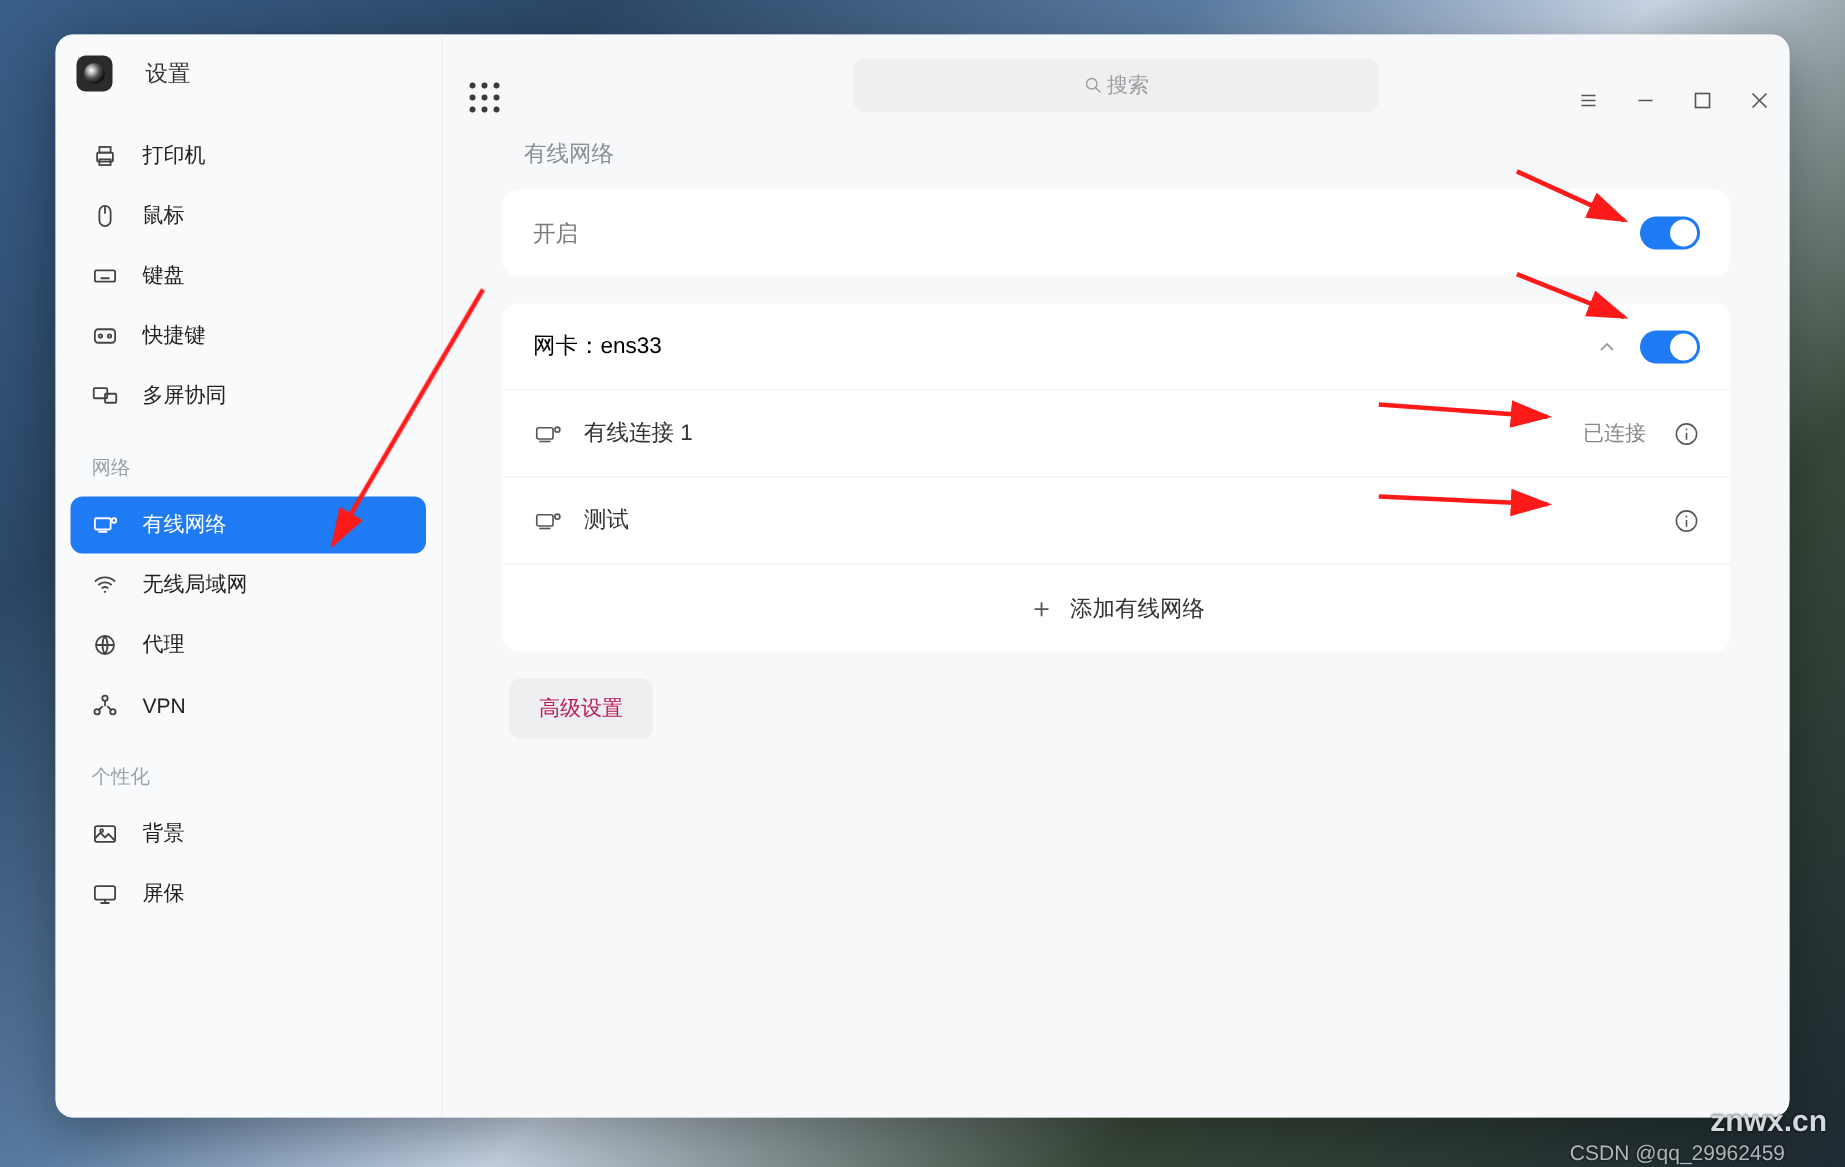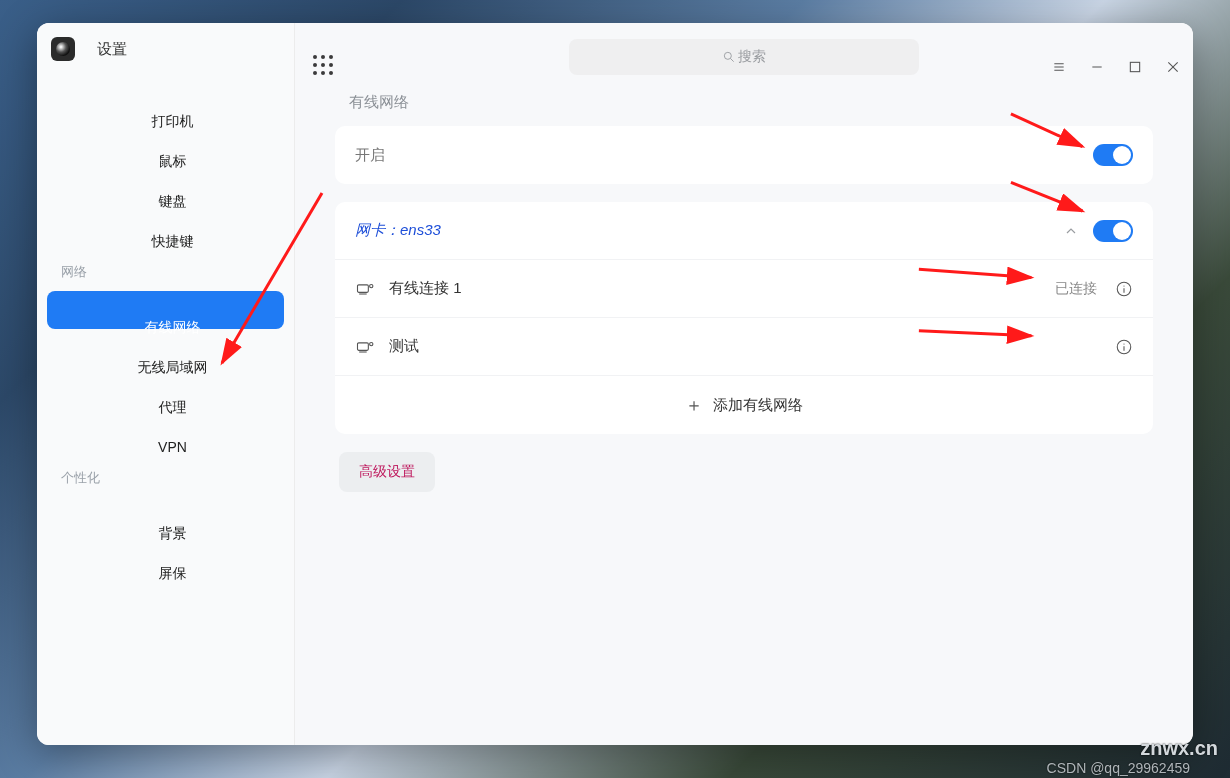--- a/index.html
+++ b/index.html
@@ -17,21 +17,21 @@
     background:#fff; border-radius:12px; box-shadow:0 10px 40px rgba(0,0,0,.35);
     display:flex; overflow:hidden;
   }
   
   .sidebar { width:258px; height:100%; background:#f9fafb; border-right:1px solid #ececec; display:flex; flex-direction:column; }
   .sb-header { display:flex; align-items:center; gap:22px; padding:14px 8px 22px 14px; }
   .app-icon { width:24px; height:24px; border-radius:6px; background:#2b2b2b; display:flex; align-items:center; justify-content:center; }
   .app-icon .lens { width:14px; height:14px; border-radius:50%; background:radial-gradient(circle at 35% 35%, #efefef 6%, #555 40%, #111 70%); }
   .sb-title { font-size:15px; color:#333; font-weight:500; }
   .sb-list { flex:1; overflow:auto; padding:0 10px 10px 10px; }
-  .sb-item { display:flex; align-items:center; gap:28px; height:38px; padding-left:14px; border-radius:8px; color:#222; font-size:14px; cursor:pointer; margin:2px 0;flex-direction:column; }
+  .sb-item { display:flex; align-items:center; gap:16px; height:38px; padding-left:14px; border-radius:8px; color:#222; font-size:14px; cursor:pointer; margin:2px 0; }
   .sb-item.active { background:#1f7bf4; color:#fff; }
   .sb-item.active .icon { color:#fff; stroke:#fff; }
   .sb-group { font-size:13px; color:#9aa1a9; padding:18px 6px 8px 14px; }
   .icon { width:18px; height:18px; stroke:#444; fill:none; stroke-width:1.6; color:#444; }
   .sb-item.active .icon { stroke:#fff; }
 
   
   .main { flex:1; display:flex; flex-direction:column; background:#f7f8fa; }
   .titlebar { height:52px; display:flex; align-items:flex-end; padding:0 12px; position:relative; }
   .apps-btn { width:20px; height:20px; display:grid; grid-template-columns:repeat(3,4px); grid-template-rows:repeat(3,4px); gap:4px; margin-left:6px; cursor:pointer;}
@@ -39,21 +39,21 @@
   .searchbox { position:absolute; left:50%; transform:translateX(-50%); width:350px; height:36px; background:#efeff0; border-radius:8px; display:flex; align-items:center; justify-content:center; color:#9a9da1; font-size:14px; gap:2px; }
   .winctrl { margin-left:auto; display:flex; gap:22px; align-items:center; }
   .winctrl .wc { width:16px; height:16px; stroke:#555; stroke-width:1.6; fill:none; cursor:pointer; }
 
   .content { flex:1; padding:10px 40px 20px 40px; overflow:auto; position:relative; }
   .section-title { color:#8b9096; font-size:15px; padding:8px 14px 14px 14px; }
   .card { background:#fff; border-radius:10px; margin-bottom:18px; }
   .row { display:flex; align-items:center; padding:0 20px; height:58px; color:#333; font-size:15px; border-bottom:1px solid #f1f2f4;justify-content:space-between; }
   .row:last-child { border-bottom:none; }
   .row .label { color:#777; }
-  .row.head { color:#1d4ed8;font-style:italic; }
+  .row.head { color:#000000; }
   .row .spacer { flex:1; }
   .toggle { width:40px; height:22px; border-radius:11px; background:#1f7bf4; position:relative; cursor:pointer; }
   .toggle .knob { position:absolute; right:2px; top:2px; width:18px; height:18px; background:#fff; border-radius:50%; }
   .chev { width:16px; height:16px; stroke:#9a9da1; stroke-width:1.8; fill:none; margin-right:14px; }
   .conn-icon { width:20px; height:20px; stroke:#555; stroke-width:1.3; fill:none; margin-right:14px; }
   .info-icon { width:18px; height:18px; stroke:#555; stroke-width:1.4; fill:none; margin-left:18px; cursor:pointer; }
   .status { color:#888; font-size:14px; }
   .add-row { justify-content:center; gap:10px; cursor:pointer; color:#333; }
   .plus { font-size:18px; color:#555; }
   .adv-btn { display:inline-flex; align-items:center; justify-content:center; height:40px; padding:0 20px; background:#eceef0; border-radius:8px; color:#be185d; font-size:14px; cursor:pointer; margin-left:4px; }
@@ -103,20 +103,27 @@
             </svg>
           <span>键盘</span>
         </div>
         <div class="sb-item">
           <svg class="icon" viewBox="0 0 24 24">
               <rect x="3" y="6" width="18" height="12" rx="3"></rect>
               <circle cx="8" cy="12" r="1.5"></circle>
               <circle cx="16" cy="12" r="1.5"></circle>
             </svg>
           <span>快捷键</span>
+        </div>
+        <div class="sb-item">
+          <svg class="icon" viewBox="0 0 24 24">
+              <rect x="2" y="5" width="12" height="9" rx="1"></rect>
+              <rect x="12" y="10" width="10" height="8" rx="1"></rect>
+            </svg>
+          <span>多屏协同</span>
         </div>
 
         <div class="sb-group">网络</div>
 
         <div class="sb-item active">
           <svg class="icon" viewBox="0 0 24 24">
               <rect x="3" y="6" width="14" height="10" rx="1.5"></rect>
               <line x1="6" y1="18" x2="14" y2="18"></line>
               <circle cx="20" cy="8" r="2"></circle>
             </svg>

